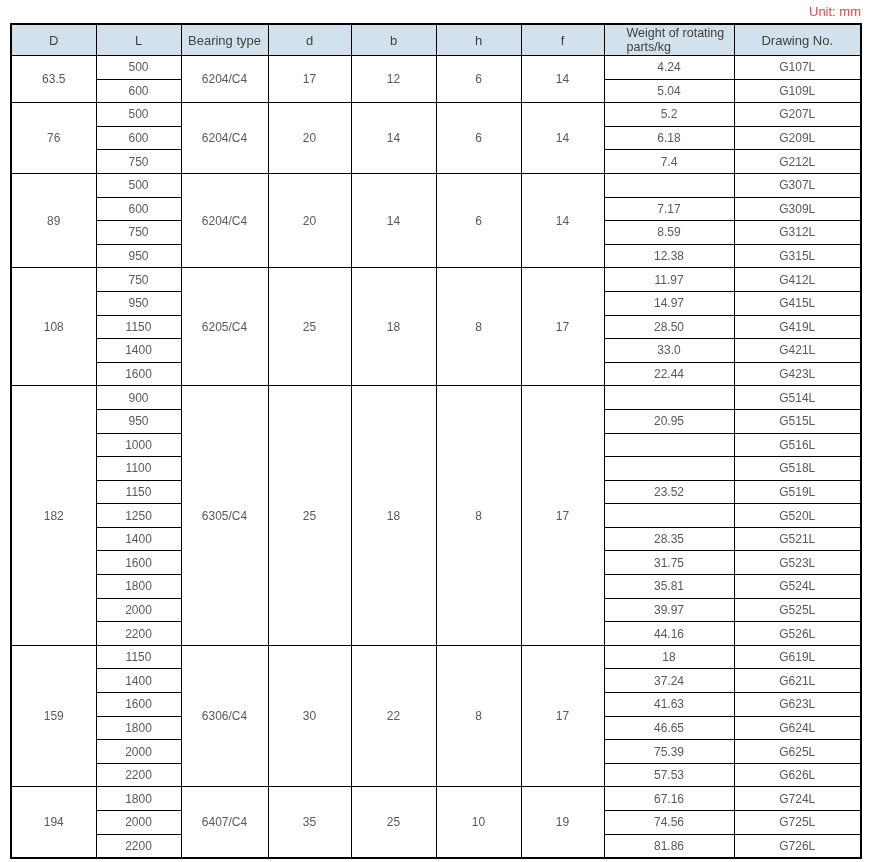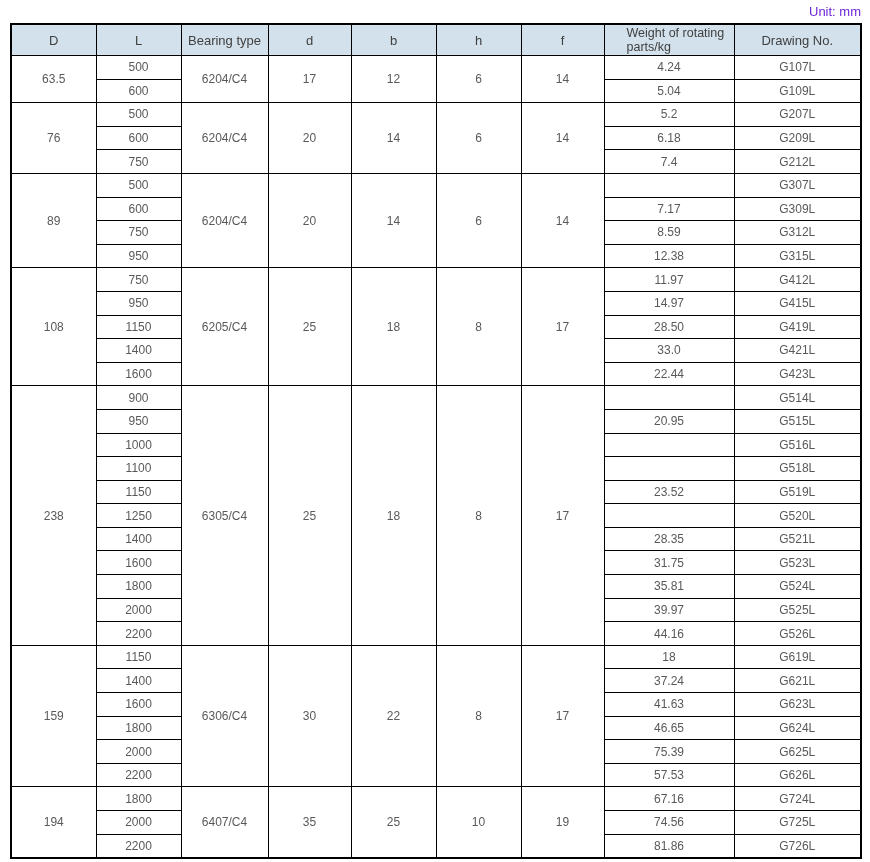--- a/index.html
+++ b/index.html
@@ -13,21 +13,21 @@
   .page {
     width: 870px;
     height: 862px;
     padding-top: 2px;
   }
   .unit-label {
     height: 21px;
     text-align: right;
     padding-right: 9px;
     font-size: 13px;
-    color: #6d28d9;
+    color: #ef4444;
     line-height: 19px;
   }
   table.spec-table {
     border-collapse: collapse;
     table-layout: fixed;
     margin-left: 10px;
     width: 850px;
     border: 2px solid var(--border-color, #000);
   }
   .spec-table th {
@@ -177,21 +177,21 @@
           <td>1400</td>
           <td>33.0</td>
           <td>G421L</td>
         </tr>
         <tr>
           <td>1600</td>
           <td>22.44</td>
           <td>G423L</td>
         </tr>
         <tr>
-          <td rowspan="11">238</td>
+          <td rowspan="11">182</td>
           <td>900</td>
           <td rowspan="11">6305/C4</td>
           <td rowspan="11">25</td>
           <td rowspan="11">18</td>
           <td rowspan="11">8</td>
           <td rowspan="11">17</td>
           <td></td>
           <td>G514L</td>
         </tr>
         <tr>

